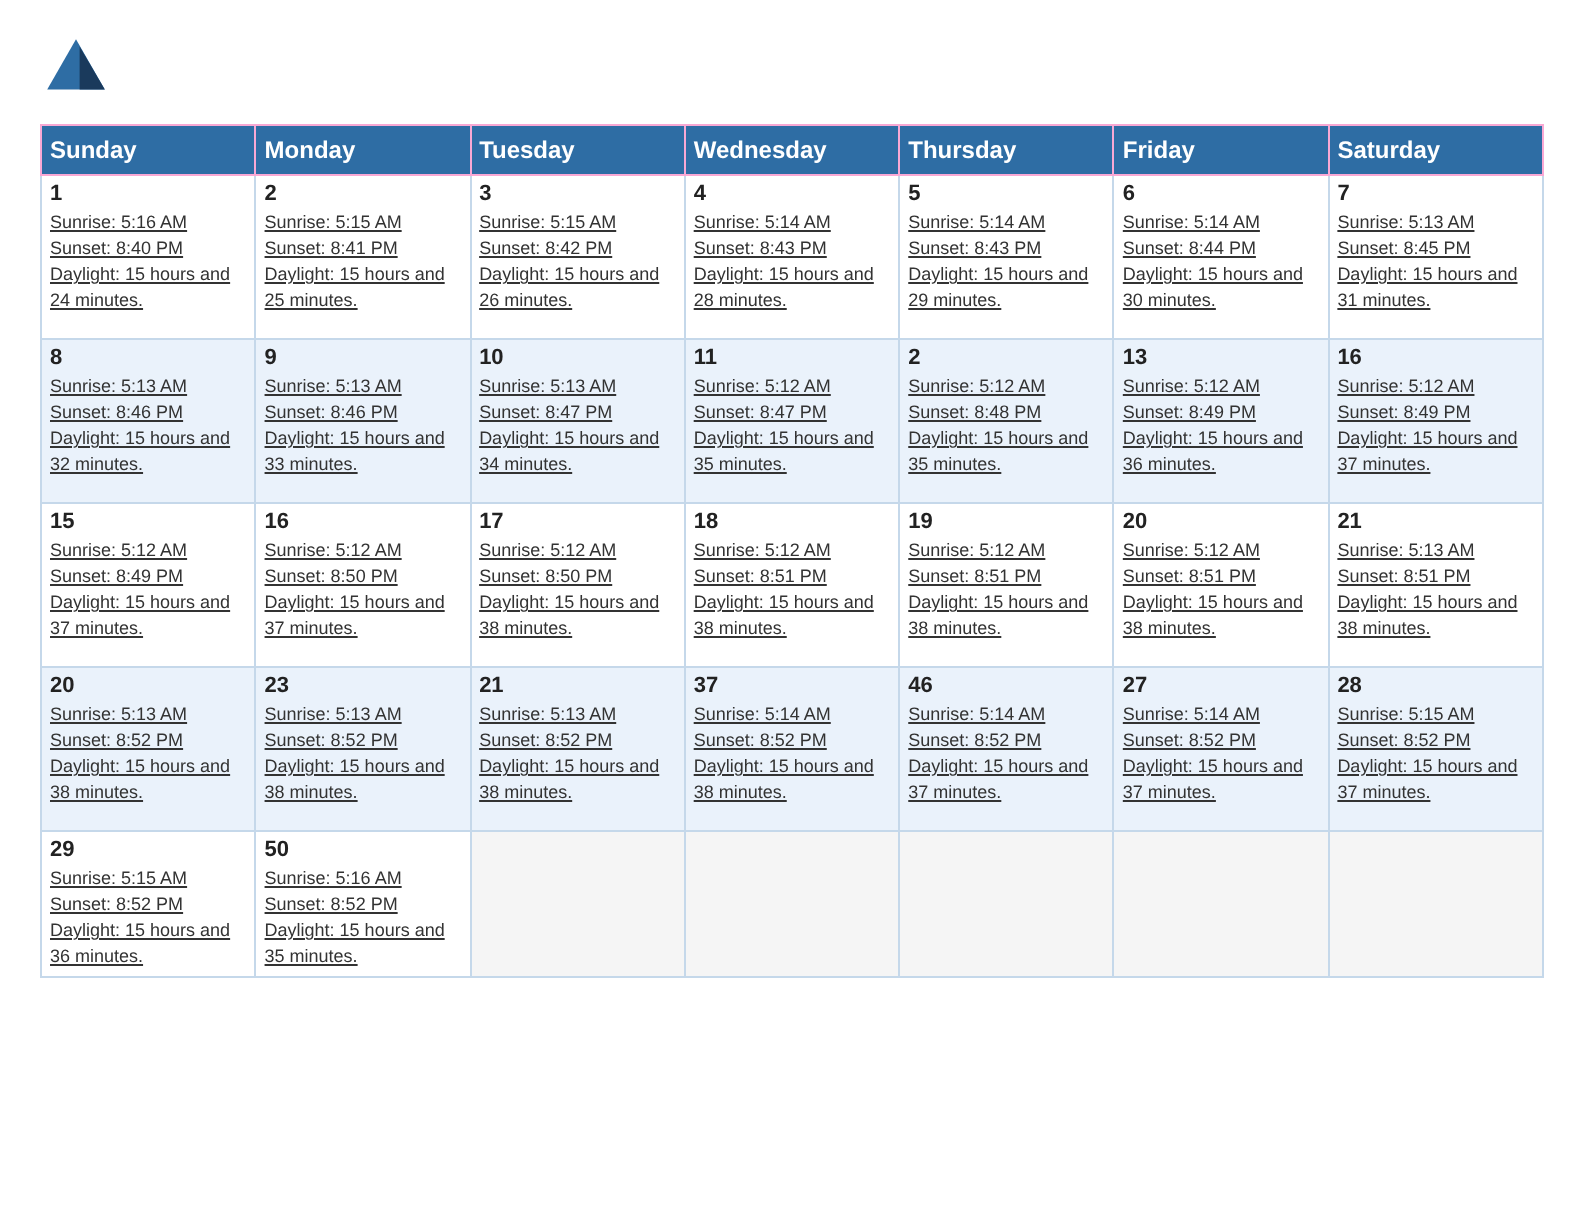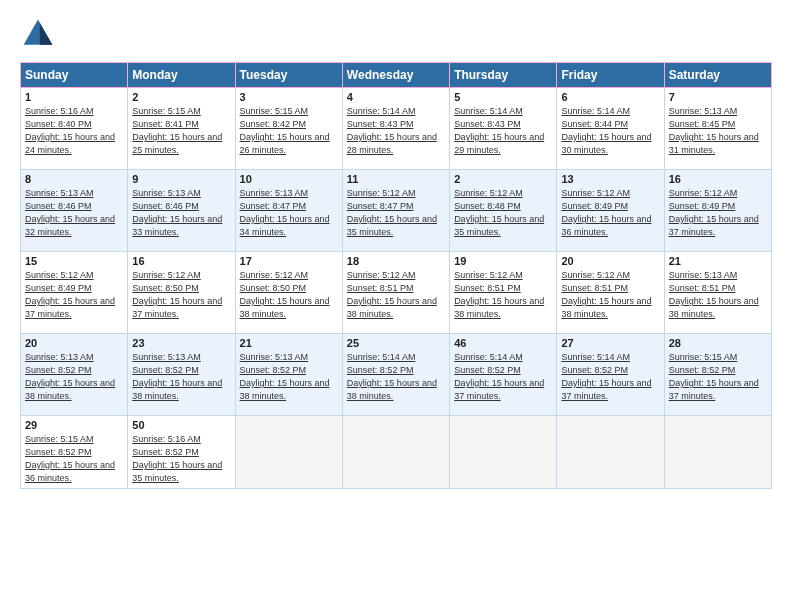--- a/index.html
+++ b/index.html
@@ -225,21 +225,21 @@
           </td>
           <td>
             <span class="day-num">23</span>
             <div class="day-info">Sunrise: 5:13 AM<br>Sunset: 8:52 PM<br>Daylight: 15 hours and 38 minutes.</div>
           </td>
           <td>
             <span class="day-num">21</span>
             <div class="day-info">Sunrise: 5:13 AM<br>Sunset: 8:52 PM<br>Daylight: 15 hours and 38 minutes.</div>
           </td>
           <td>
-            <span class="day-num">25</span>
+            <span class="day-num">37</span>
             <div class="day-info">Sunrise: 5:14 AM<br>Sunset: 8:52 PM<br>Daylight: 15 hours and 38 minutes.</div>
           </td>
           <td>
             <span class="day-num">46</span>
             <div class="day-info">Sunrise: 5:14 AM<br>Sunset: 8:52 PM<br>Daylight: 15 hours and 37 minutes.</div>
           </td>
           <td>
             <span class="day-num">27</span>
             <div class="day-info">Sunrise: 5:14 AM<br>Sunset: 8:52 PM<br>Daylight: 15 hours and 37 minutes.</div>
           </td>

